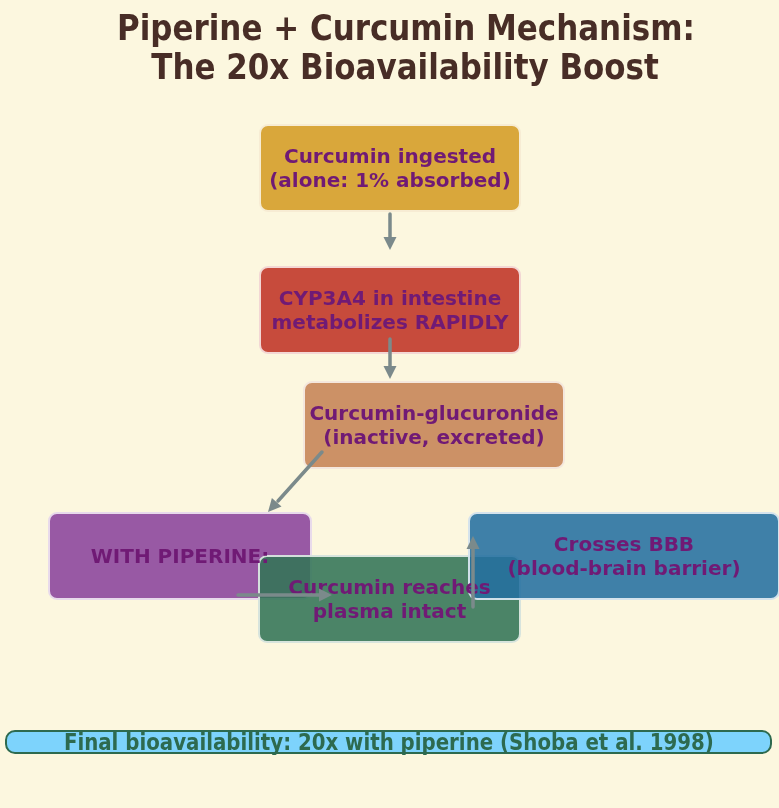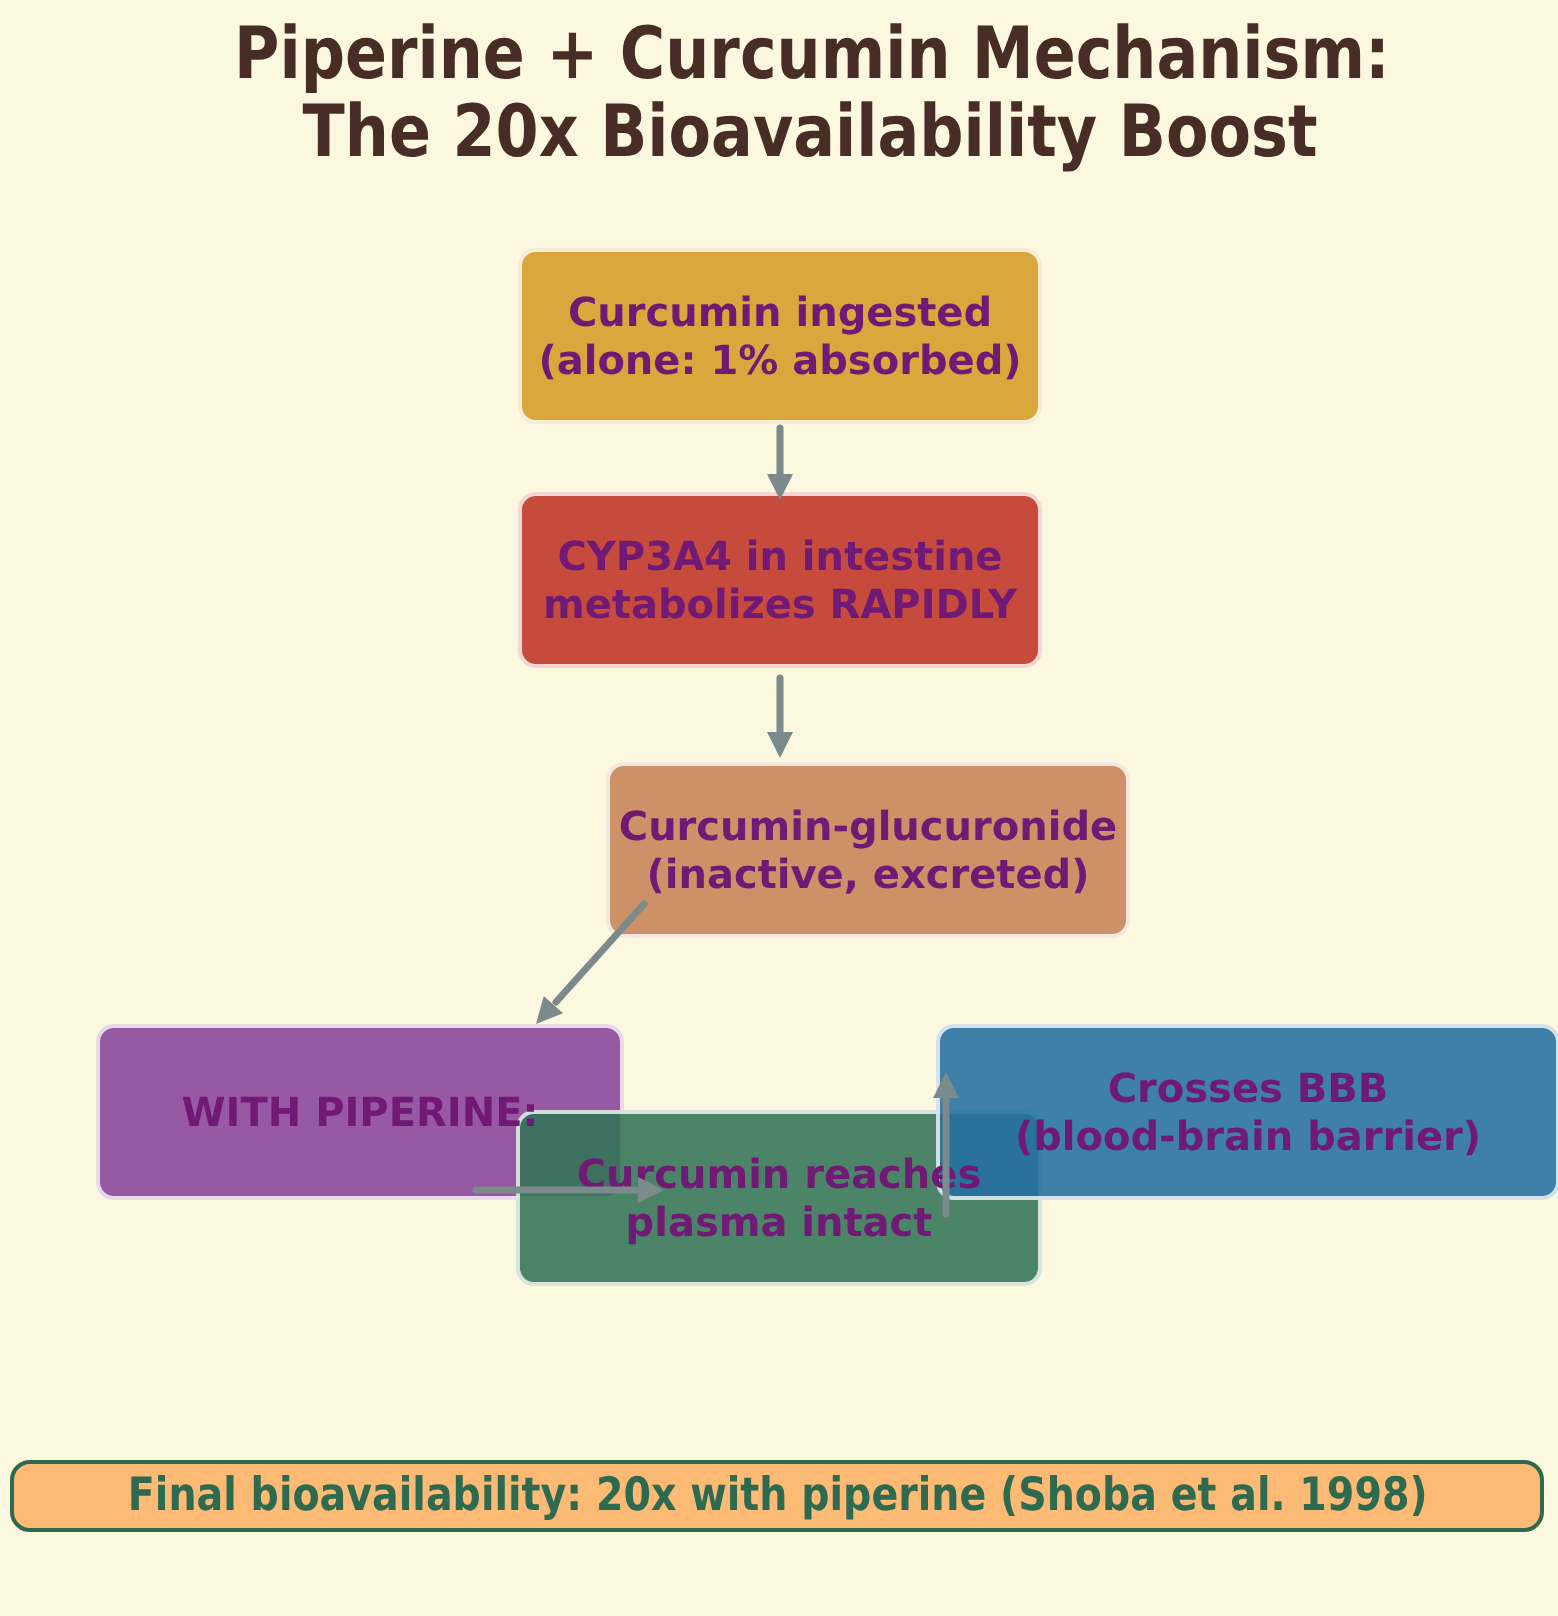--- a/index.html
+++ b/index.html
@@ -17,32 +17,32 @@
     position:absolute;box-sizing:border-box;border:2px solid rgba(255,255,255,0.78);
     border-radius:9px;
   }
   .box-label{
     position:absolute;display:flex;flex-direction:column;justify-content:center;align-items:center;
     color:#701a75;font-size:20px;font-weight:bold;line-height:24.5px;text-align:center;
     z-index:10;white-space:nowrap;
   }
   
   .pos-ingested   {left:259px;top:124px;width:262px;height:88px;}
-  .pos-cyp3a4     {left:259px;top:246px;width:262px;height:88px;}
+  .pos-cyp3a4     {left:259px;top:266px;width:262px;height:88px;}
   .pos-glucuronide{left:259px;top:381px;width:262px;height:88px;margin-left:44px;}
   .pos-piperine   {left:48px; top:512px;width:264px;height:88px;}
   .pos-plasma     {left:258px;top:555px;width:263px;height:88px;}
   .pos-bbb        {left:468px;top:512px;width:312px;height:88px;}
   .z1{z-index:1}.z2{z-index:2}.z3{z-index:3}
   .arrows{position:absolute;left:0;top:0;z-index:20;pointer-events:none;}
   .arrows line{stroke:#7b8a8b;stroke-width:3.5;stroke-linecap:round;}
   .arrows polygon{fill:#7b8a8b;}
   .footer{
-    position:absolute;left:5px;top:730px;width:767px;height:36px;box-sizing:border-box;
-    background:#fdba74;border:2px solid #2d6a4f;border-radius:10px;
+    position:absolute;left:5px;top:730px;width:767px;height:24px;box-sizing:border-box;
+    background:#7dd3fc;border:2px solid #2d6a4f;border-radius:10px;
     display:flex;align-items:center;justify-content:center;z-index:10;
   }
   .footer .ftext{
     color:#2d6a4f;font-size:23px;font-weight:bold;white-space:nowrap;
     display:inline-block;transform:scaleX(0.86);transform-origin:50% 50%;
   }
 </style>
 </head>
 <body>
 

